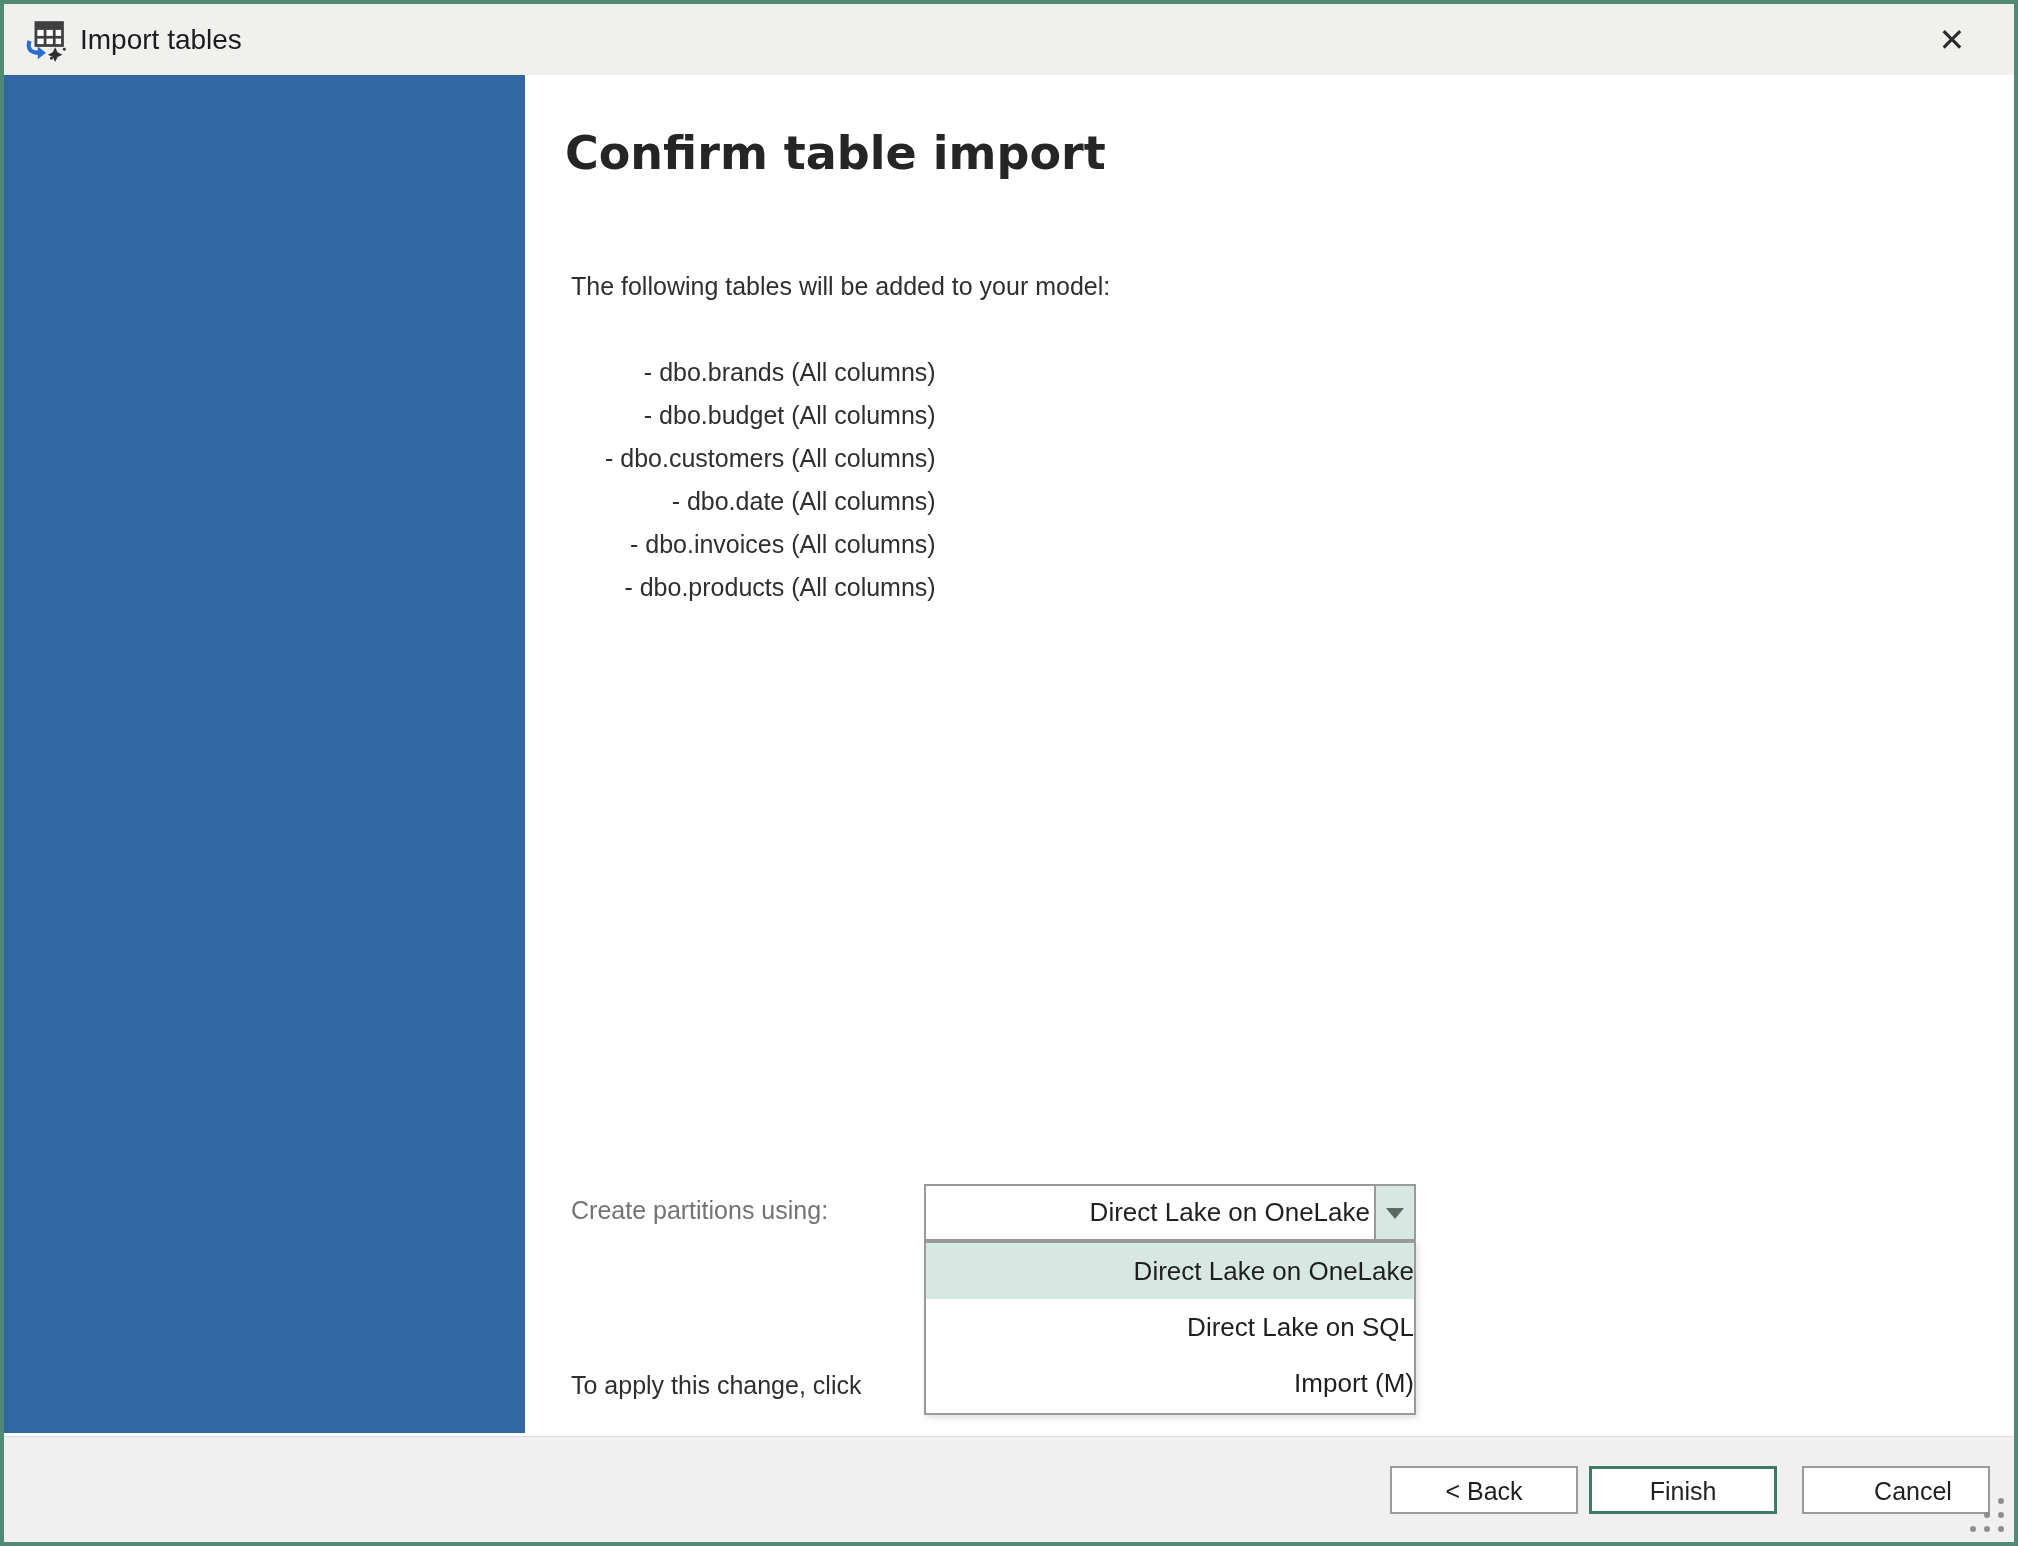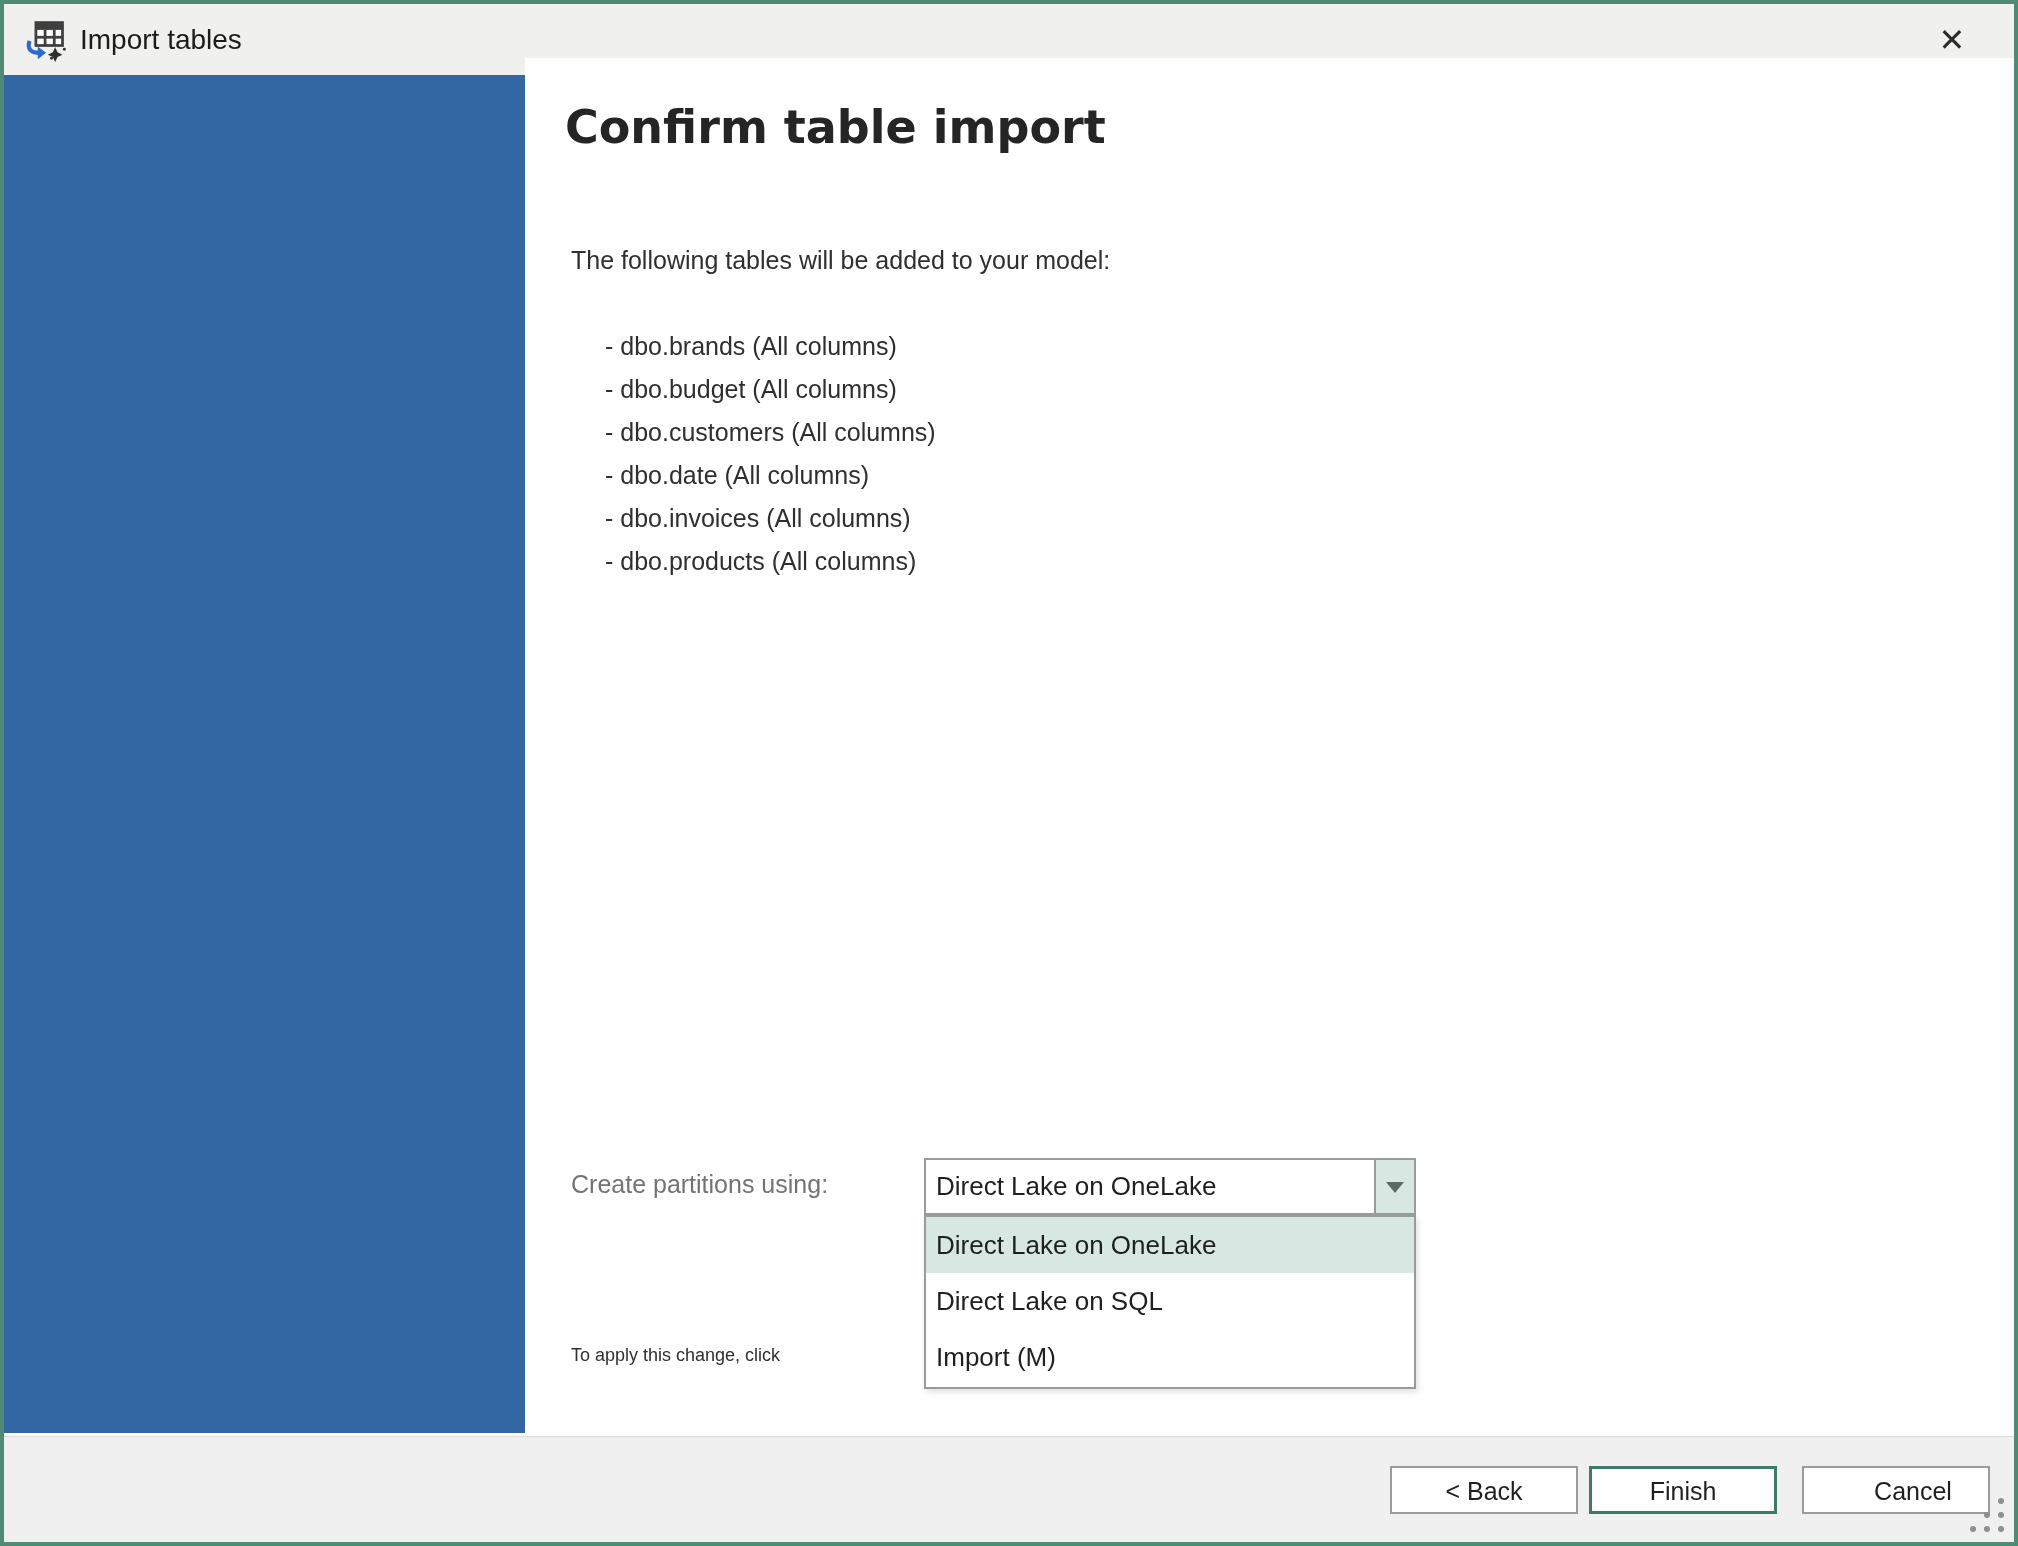--- a/index.html
+++ b/index.html
@@ -26,22 +26,23 @@
     position:absolute;right:42px;top:16px;width:40px;height:40px;
     font-size:32px;line-height:40px;text-align:center;color:#2b2b2b;
     cursor:pointer;user-select:none;
   }
   
   .sidebar{
     position:absolute;left:0;top:71px;width:521px;height:1358px;
     background:var(--sidebar_blue,#3367A4);
   }
   .main{
-    position:absolute;left:521px;top:54px;right:0;height:1358px;
+    position:absolute;left:521px;top:80px;right:0;height:1358px;
     background:#ffffff;
+    text-align:right;
   }
   .heading{
     position:absolute;left:40px;top:42px;
     font-family:"DejaVu Sans","Liberation Sans",sans-serif;
     font-size:46px;font-weight:bold;color:#252525;letter-spacing:0px;
   }
   .intro{
     position:absolute;left:46px;top:188px;
     font-size:25px;color:#2f2f2f;
   }
@@ -81,21 +82,21 @@
     z-index:5;box-shadow:2px 3px 6px rgba(0,0,0,0.12);
     padding-bottom:2px;
   }
   .dd-item{
     height:56px;line-height:56px;padding-left:10px;
     font-size:26px;color:#1f1f1f;cursor:pointer;white-space:nowrap;
   }
   .dd-item.selected{background:var(--dropdown_highlight,#D6E8E1);}
   .hint{
     position:absolute;left:46px;top:1287px;
-    font-size:18px;color:#2f2f2f;z-index:1;white-space:nowrap;
+    font-size:25px;color:#2f2f2f;z-index:1;white-space:nowrap;
   }
   
   .footer{
     position:absolute;left:0;right:0;bottom:0;height:105px;
     background:#f0f0f0;border-top:1px solid #dcdcdc;
   }
   .btn{
     position:absolute;top:29px;width:188px;height:48px;
     box-sizing:border-box;background:#ffffff;border:2px solid #9b9b9b;
     font-family:"Liberation Sans",sans-serif;font-size:25px;color:#1f1f1f;

